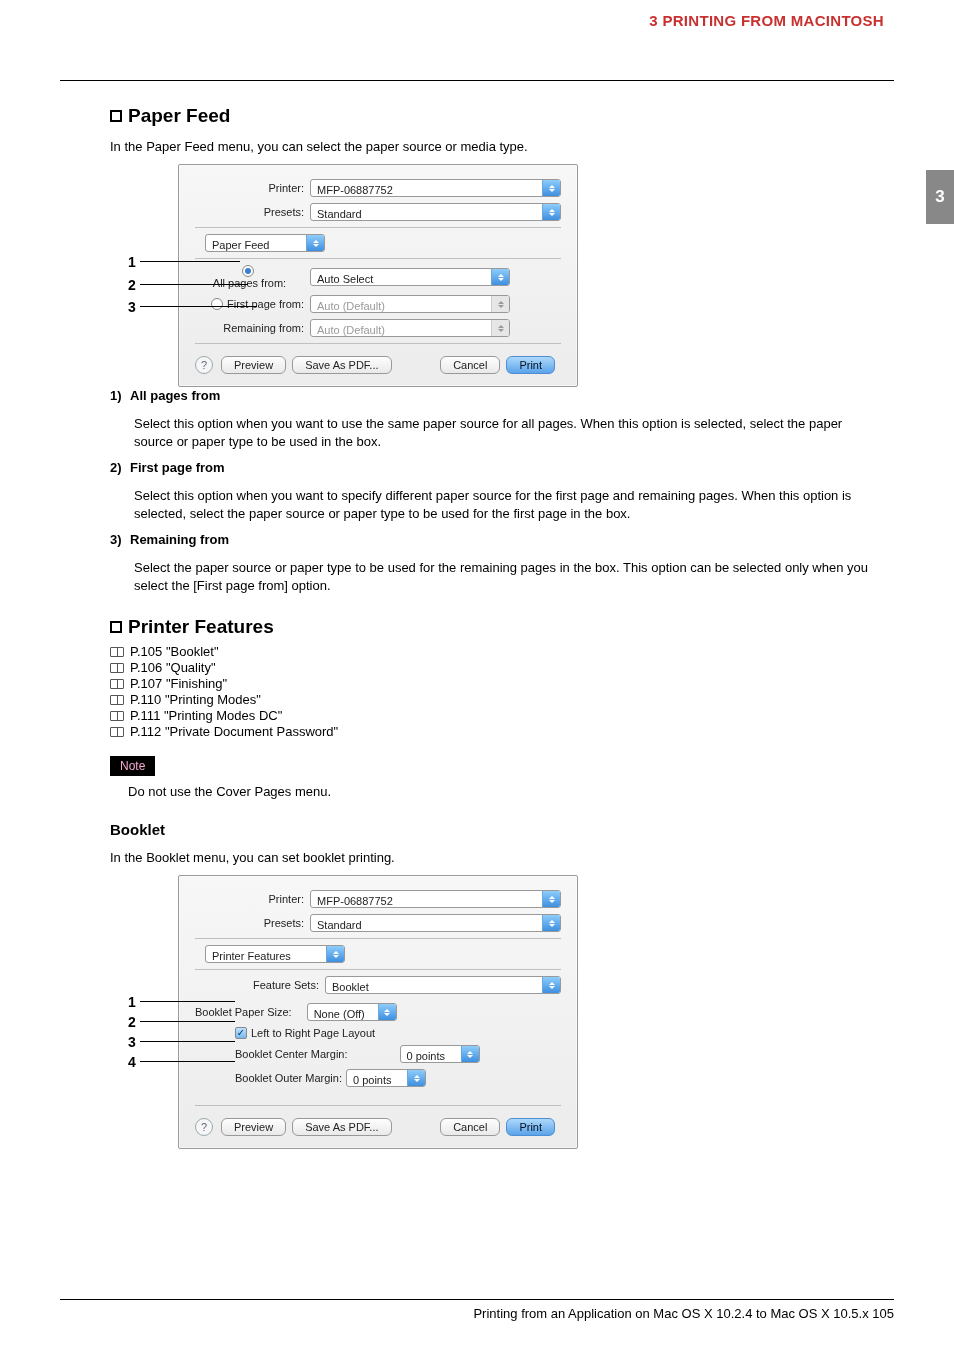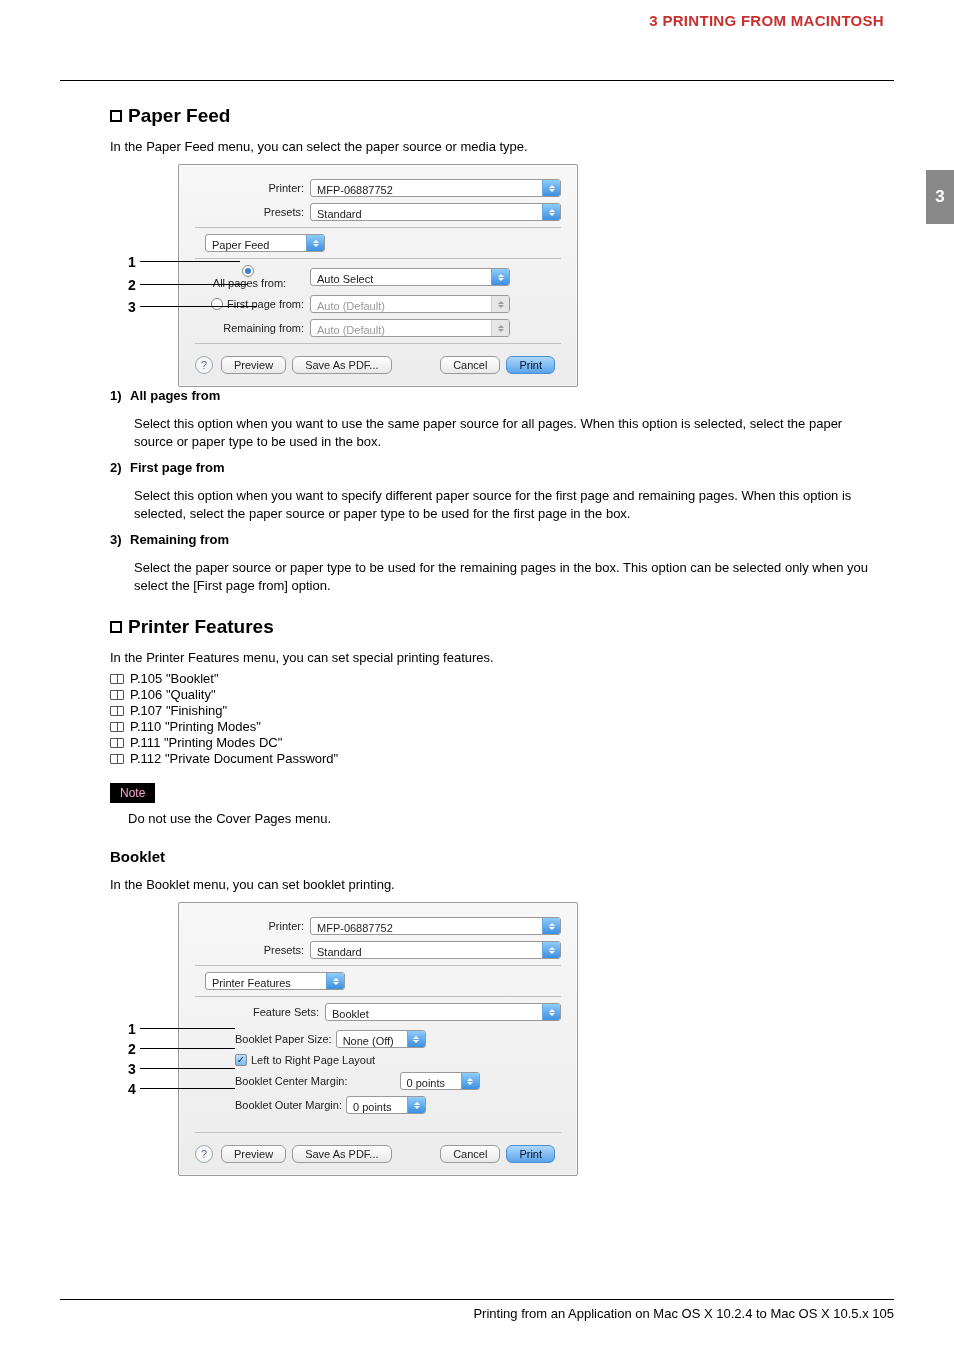--- a/index.html
+++ b/index.html
@@ -167,21 +167,20 @@
       <div class="item"><span class="num">1)</span><span class="t">All pages from</span><div class="body">Select this option when you want to use the same paper source for all pages. When this option is selected, select the paper source or paper type to be used in the box.</div></div>
       <div class="item"><span class="num">2)</span><span class="t">First page from</span><div class="body">Select this option when you want to specify different paper source for the first page and remaining pages. When this option is selected, select the paper source or paper type to be used for the first page in the box.</div></div>
       <div class="item"><span class="num">3)</span><span class="t">Remaining from</span><div class="body">Select the paper source or paper type to be used for the remaining pages in the box. This option can be selected only when you select the [First page from] option.</div></div>
     </div>
 
     
     <div class="h2" style="margin-top:22px;">
       <span class="bullet"></span>
       <span>Printer Features</span>
     </div>
-    <p class="intro" style="margin-bottom:4px;">In the Printer Features menu, you can set special printing features.</p>
     <div class="ref-list">
       <div>
           <span class="book-icon"></span>
           <span>P.105 "Booklet"</span>
         </div>
       <div>
           <span class="book-icon"></span>
           <span>P.106 "Quality"</span>
         </div>
       <div>
@@ -244,21 +243,21 @@
         </div>
         <hr class="hr">
         <div class="row">
           <span class="lbl" style="width:130px;">Feature Sets:</span>
           <div class="select">
               <span class="val">Booklet</span>
               <span class="cap"></span>
             </div>
         </div>
         <div class="small-pad"></div>
-        <div class="row" style="margin-left:40px;">
+        <div class="row" style="gap:11px;">
           <span style="margin-right:4px;">Booklet Paper Size:</span>
           <div class="select" style="flex:0 0 90px;">
               <span class="val">None (Off)</span>
               <span class="cap"></span>
             </div>
         </div>
         <div class="row" style="margin-left:40px;">
           <span class="checkbox on"></span>
           <span>Left to Right Page Layout</span>
         </div>

